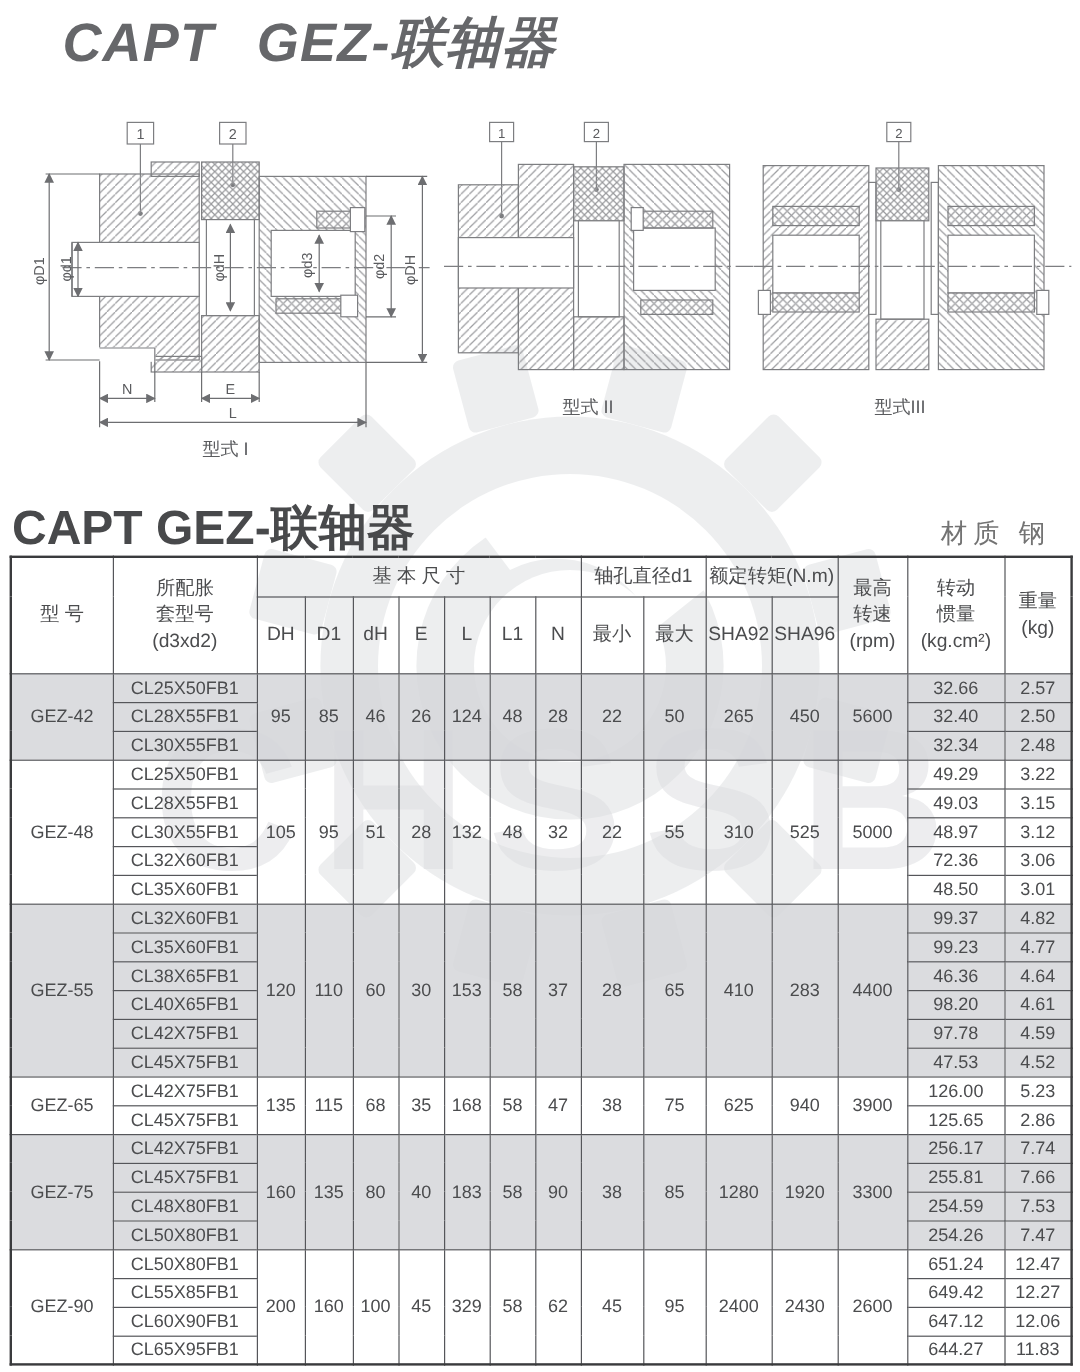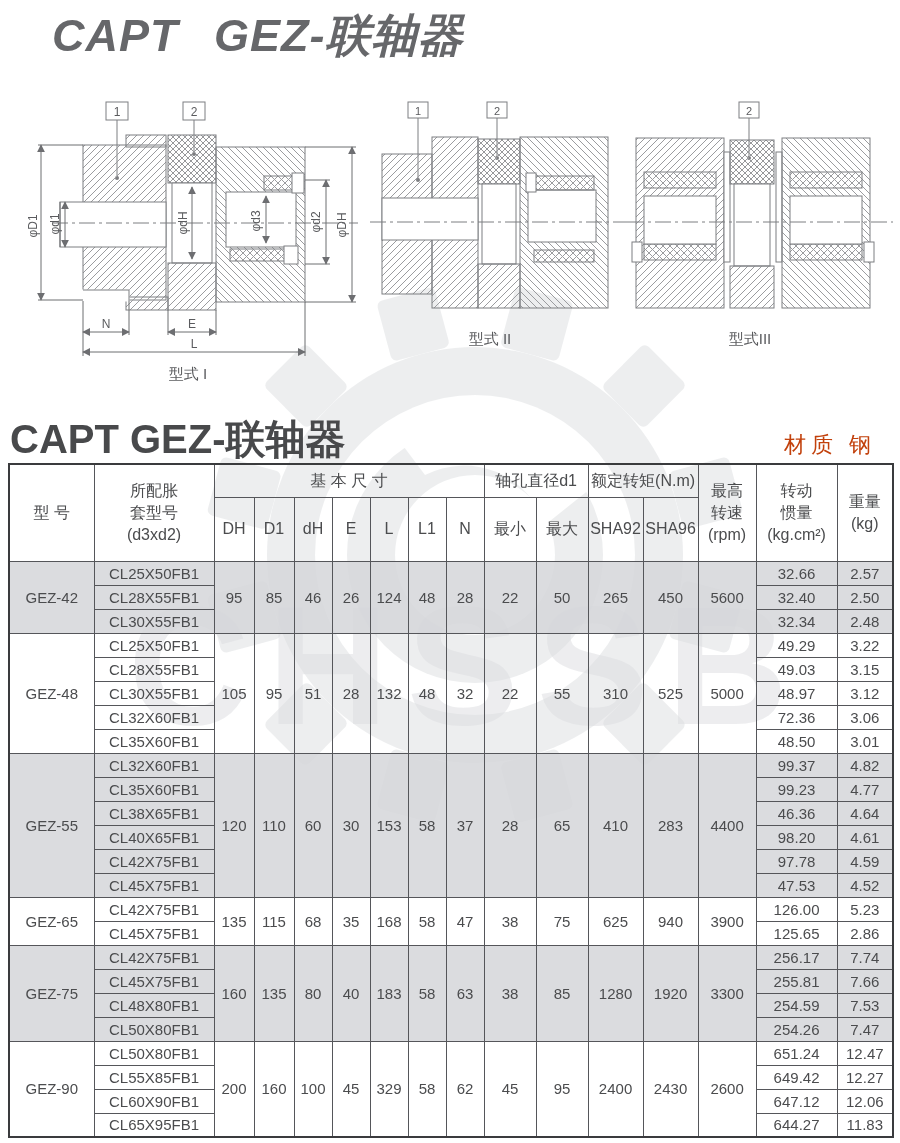--- a/index.html
+++ b/index.html
@@ -16,21 +16,21 @@
     position:absolute;left:52px;top:6px;z-index:3;
     font-size:45px;font-weight:bold;font-style:italic;
     color:#66676a;letter-spacing:1px;word-spacing:22px;white-space:nowrap;
   }
   .section-title{
     position:absolute;left:10px;top:412px;z-index:3;
     font-size:40px;font-weight:bold;color:#48494b;letter-spacing:0px;white-space:nowrap;
   }
   .material-note{
     position:absolute;right:24px;top:430px;z-index:3;
-    font-size:22px;color:#c2410c;letter-spacing:5px;white-space:nowrap;
+    font-size:22px;color:#737373;letter-spacing:5px;white-space:nowrap;
   }
 
   
   .watermark{position:absolute;inset:0;z-index:0;}
   .wm-gear{position:absolute;left:205px;top:285px;opacity:.55;}
   .wm-text{
     position:absolute;left:128px;top:582px;
     font-size:168px;font-weight:bold;letter-spacing:18px;
     color:#dcdde0;opacity:.5;line-height:1;white-space:nowrap;
   }
@@ -441,21 +441,21 @@
         </tr>
         <tr class="shaded">
           <td rowspan="4" class="model-cell">GEZ-75</td>
           <td class="sleeve-cell">CL42X75FB1</td>
           <td rowspan="4">160</td>
           <td rowspan="4">135</td>
           <td rowspan="4">80</td>
           <td rowspan="4">40</td>
           <td rowspan="4">183</td>
           <td rowspan="4">58</td>
-          <td rowspan="4">63</td>
+          <td rowspan="4">90</td>
           <td rowspan="4">38</td>
           <td rowspan="4">85</td>
           <td rowspan="4">1280</td>
           <td rowspan="4">1920</td>
           <td rowspan="4">3300</td>
           <td>256.17</td>
           <td>7.74</td>
         </tr>
         <tr class="shaded">
           <td class="sleeve-cell">CL45X75FB1</td>

